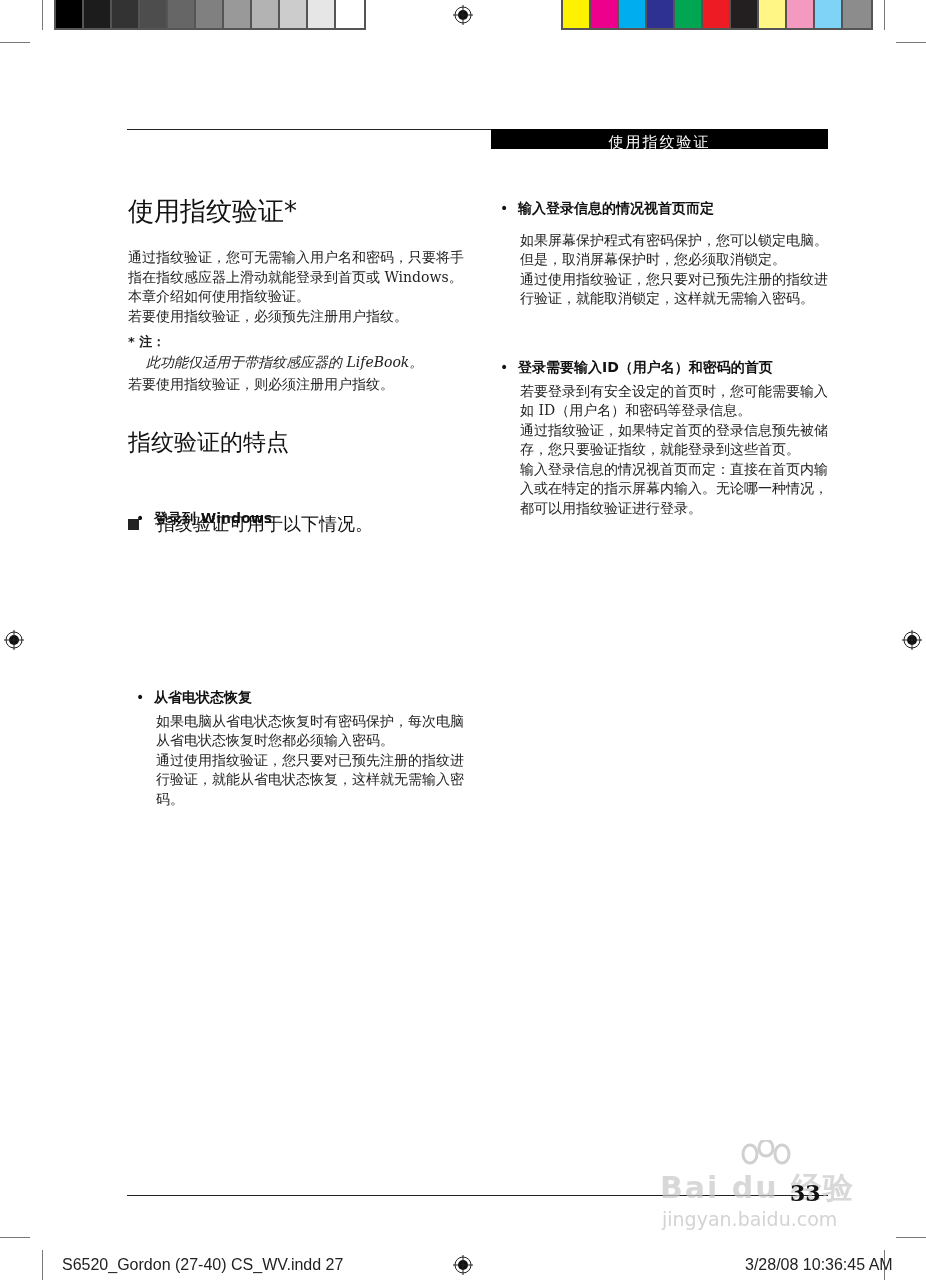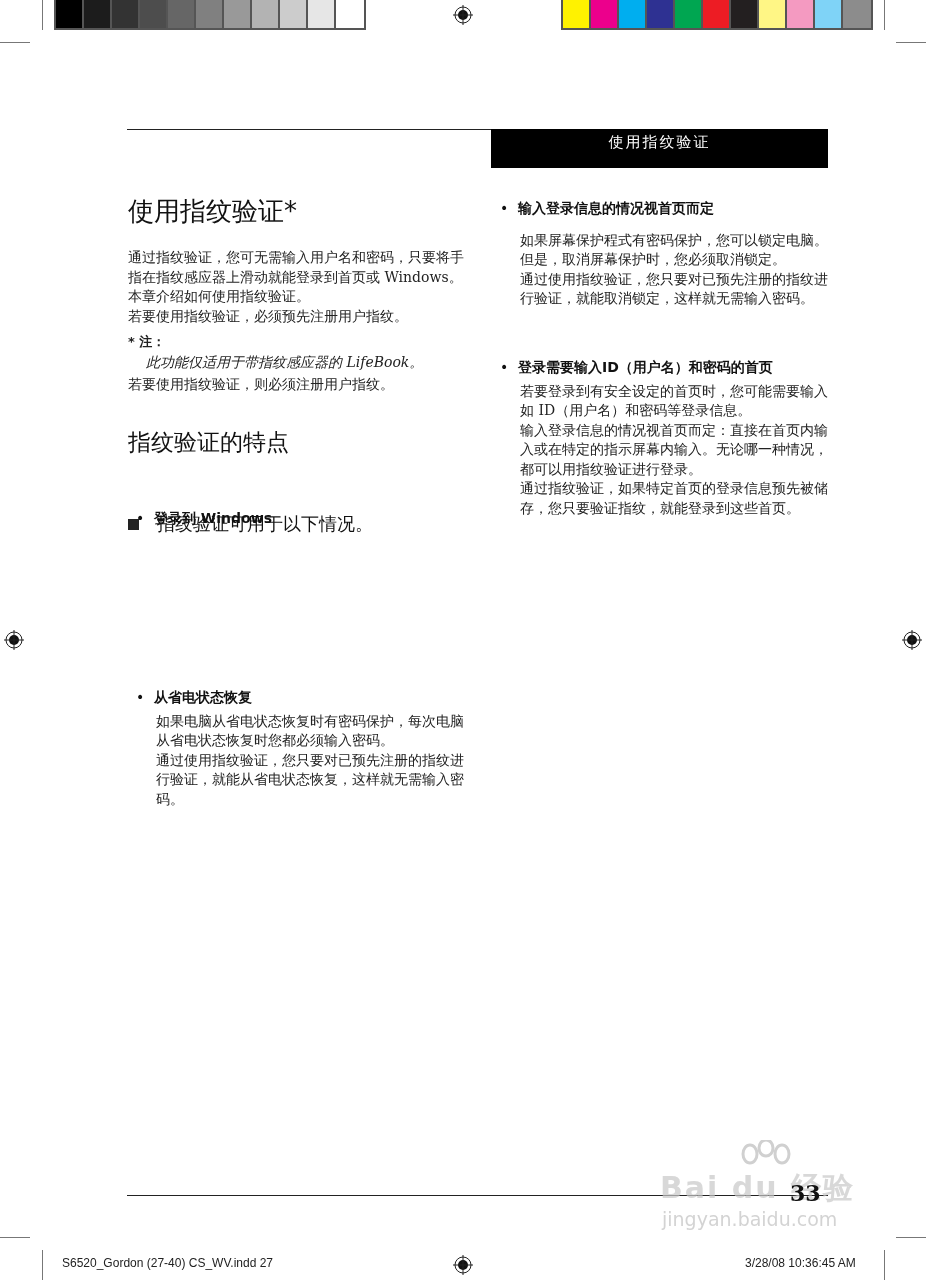--- a/index.html
+++ b/index.html
@@ -9,41 +9,41 @@
     font-family: "DejaVu Serif", "Liberation Serif", serif;
   }
   
   .bar { position: absolute; top: 0; height: 30px; display: flex; border: 2px solid #555; border-top: none; box-sizing: border-box; }
   .swatch { width: 28px; height: 28px; border-right: 2px solid #555; box-sizing: border-box; }
   .swatch:last-child { border-right: none; }
   .crop { position: absolute; background: #777; }
   .reg { position: absolute; width: 20px; height: 20px; }
   
   .top-rule { position: absolute; left: 127px; top: 129px; width: 701px; height: 1px; background: #222; }
-  .header-box { position: absolute; left: 491px; top: 129px; width: 337px; height: 39px; background: #000; color: #fff;
+  .header-box { position: absolute; left: 491px; top: 129px; width: 337px; height: 20px; background: #000; color: #fff;
     font-family: "DejaVu Sans", sans-serif; font-size: 15px; line-height: 26px; text-align: center; letter-spacing: 2px; }
   .h1 { position: absolute; left: 128px; top: 194px; font-family: "DejaVu Sans", sans-serif; font-size: 26px; color: #111; }
   .h2 { position: absolute; left: 128px; top: 427px; font-family: "DejaVu Sans", sans-serif; font-size: 23px; color: #111; }
   .para { font-size: 14px; line-height: 19.5px; color: #222; }
   .col-left { position: absolute; left: 128px; width: 336px; }
   .col-right { position: absolute; left: 500px; width: 330px; }
   .bullet-title { font-family: "DejaVu Sans", sans-serif; font-weight: bold; font-size: 14px; color: #111; display: flex; }
   .bullet-title .dot { width: 18px; flex: none; font-weight: normal; }
   .indent { padding-left: 20px; }
   .note-label { font-family: "DejaVu Sans", sans-serif; font-weight: bold; font-size: 13px; margin-top: 6px; }
   .note-text { font-style: italic; padding-left: 18px; font-size: 14px; line-height: 20px; }
   .square-bullet { display: flex; align-items: center; font-family: "DejaVu Sans", sans-serif; font-size: 18px; color: #111; }
   .square-bullet .sq { width: 11px; height: 11px; background: #222; margin-right: 18px; }
   .bottom-rule { position: absolute; left: 127px; top: 1195px; width: 701px; height: 1px; background: #222; }
   .page-num { position: absolute; left: 790px; top: 1180px; font-family: "DejaVu Serif", serif; font-weight: bold; font-size: 22px; color: #111; }
   .watermark { position: absolute; left: 660px; top: 1140px; width: 210px; height: 90px; color: #d8d8d8; font-family: "DejaVu Sans", sans-serif; }
   .wm-logo { position: absolute; left: 0; top: 28px; font-size: 30px; font-weight: bold; letter-spacing: 2px; color: rgba(200,200,200,0.7); }
   .wm-url { position: absolute; left: 2px; top: 68px; font-size: 19px; color: rgba(200,200,200,0.8); }
   .wm-paw { position: absolute; left: 70px; top: 0; width: 70px; height: 40px; }
-  .slug { position: absolute; top: 1256px; font-family: "Liberation Sans", sans-serif; font-size: 12px; color: #222; }
+  .slug { position: absolute; top: 1256px; font-family: "Liberation Sans", sans-serif; font-size: 16px; color: #222; }
 </style>
 </head>
 <body>
 
 <div class="bar" style="left:54px;">
   <div class="swatch" style="background:#000"></div>
   <div class="swatch" style="background:#1c1c1c"></div>
   <div class="swatch" style="background:#333"></div>
   <div class="swatch" style="background:#4d4d4d"></div>
   <div class="swatch" style="background:#666"></div>
@@ -155,22 +155,22 @@
   </div>
 </div>
 
 <div class="col-right para" style="top:358px;">
   <div class="bullet-title">
     <span class="dot">•</span>
     <span>登录需要输入ID（用户名）和密码的首页</span>
   </div>
   <div class="indent" style="margin-top:4px;">
     <div>若要登录到有安全设定的首页时，您可能需要输入如 ID（用户名）和密码等登录信息。</div>
+    <div>通过指纹验证，如果特定首页的登录信息预先被储存，您只要验证指纹，就能登录到这些首页。</div>
     <div>输入登录信息的情况视首页而定：直接在首页内输入或在特定的指示屏幕内输入。无论哪一种情况，都可以用指纹验证进行登录。</div>
-    <div>通过指纹验证，如果特定首页的登录信息预先被储存，您只要验证指纹，就能登录到这些首页。</div>
   </div>
 </div>
 
 <div class="bottom-rule"></div>
 
 <div class="watermark">
   <svg class="wm-paw" viewBox="0 0 70 40">
     <ellipse cx="20" cy="14" rx="7" ry="9" fill="none" stroke="#d0d0d0" stroke-width="3"></ellipse>
     <ellipse cx="36" cy="8" rx="7" ry="8" fill="none" stroke="#d0d0d0" stroke-width="3"></ellipse>
     <ellipse cx="52" cy="14" rx="7" ry="9" fill="none" stroke="#d0d0d0" stroke-width="3"></ellipse>

